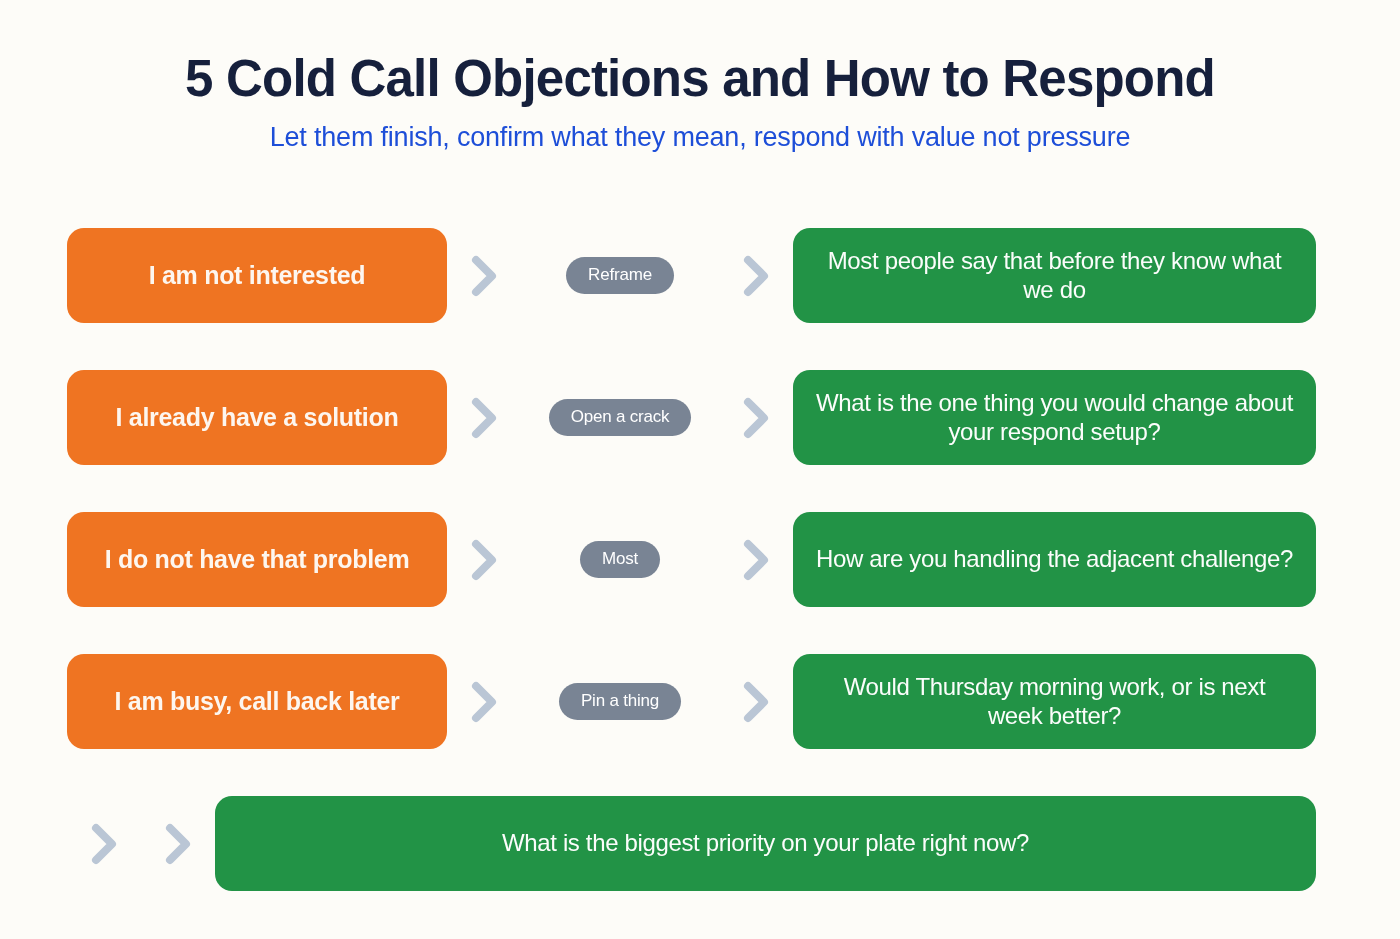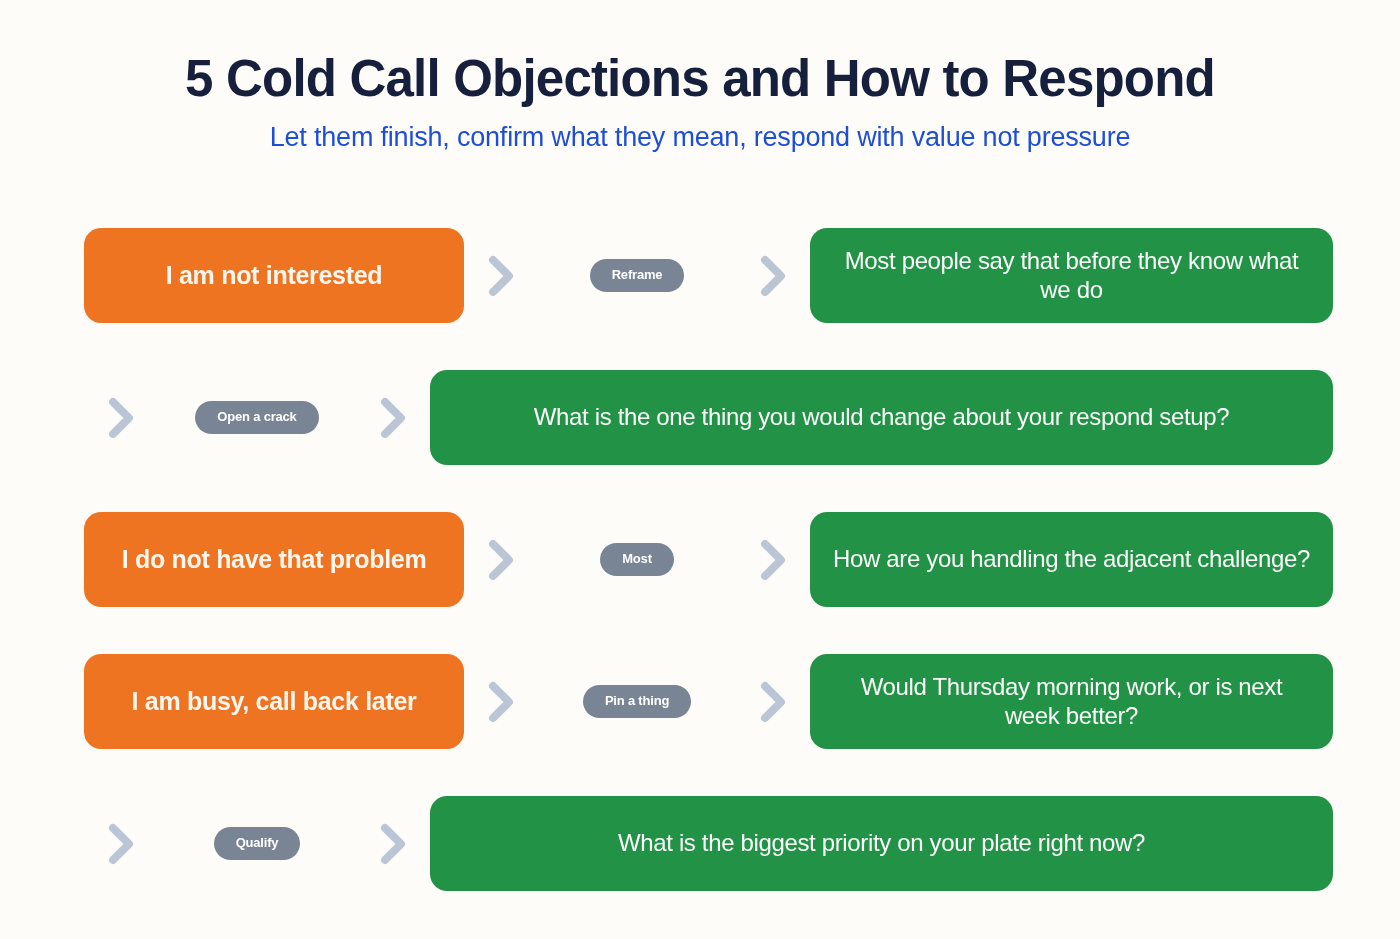--- a/index.html
+++ b/index.html
@@ -42,21 +42,21 @@
     color: #1d4ed8;
     letter-spacing: -0.2px;
     line-height: 1.15;
     white-space: nowrap;
   }
 
   
   .rows {
     position: absolute;
     top: 228px;
-    left: 84px;
+    left: 67px;
     width: 1249px;
   }
   .row {
     display: flex;
     align-items: center;
     height: 95px;
     margin-bottom: 47px;
   }
   .row:last-child {
     margin-bottom: 0;
@@ -99,22 +99,22 @@
     width: 198px;
     min-width: 198px;
     display: flex;
     align-items: center;
     justify-content: center;
   }
   .tactic {
     background: #798494;
     border-radius: 999px;
     color: #ffffff;
-    font-size: 13px;
-    font-weight: bold;
+    font-size: 17px;
+    font-weight: normal;
     letter-spacing: -0.2px;
     padding: 9px 22px 10px 22px;
     white-space: nowrap;
     line-height: 1.1;
   }
 
   .response {
     flex: 1;
     height: 95px;
     background: #229346;
@@ -162,20 +162,23 @@
         <svg width="30" height="44" viewBox="0 0 30 44" fill="none">
             <path d="M7 6 L23 22 L7 38" stroke="#bac6d5" stroke-width="8" stroke-linecap="round" stroke-linejoin="round"></path>
           </svg>
       </div>
       <div class="response">
         <span class="response-text">Most people say that before they know what we do</span>
       </div>
     </div>
 
     <div class="row">
+      <div class="objection">
+        <span class="objection-text">I already have a solution</span>
+      </div>
       <div class="chev">
         <svg width="30" height="44" viewBox="0 0 30 44" fill="none">
             <path d="M7 6 L23 22 L7 38" stroke="#bac6d5" stroke-width="8" stroke-linecap="round" stroke-linejoin="round"></path>
           </svg>
       </div>
       <div class="tactic-cell">
         <span class="tactic">Open a crack</span>
       </div>
       <div class="chev">
         <svg width="30" height="44" viewBox="0 0 30 44" fill="none">
@@ -229,23 +232,20 @@
       <div class="response">
         <span class="response-text">Would Thursday morning work, or is next week better?</span>
       </div>
     </div>
 
     <div class="row">
       <div class="chev">
         <svg width="30" height="44" viewBox="0 0 30 44" fill="none">
             <path d="M7 6 L23 22 L7 38" stroke="#bac6d5" stroke-width="8" stroke-linecap="round" stroke-linejoin="round"></path>
           </svg>
-      </div>
-      <div class="tactic-cell">
-        <span class="tactic">Qualify</span>
       </div>
       <div class="chev">
         <svg width="30" height="44" viewBox="0 0 30 44" fill="none">
             <path d="M7 6 L23 22 L7 38" stroke="#bac6d5" stroke-width="8" stroke-linecap="round" stroke-linejoin="round"></path>
           </svg>
       </div>
       <div class="response">
         <span class="response-text">What is the biggest priority on your plate right now?</span>
       </div>
     </div>

